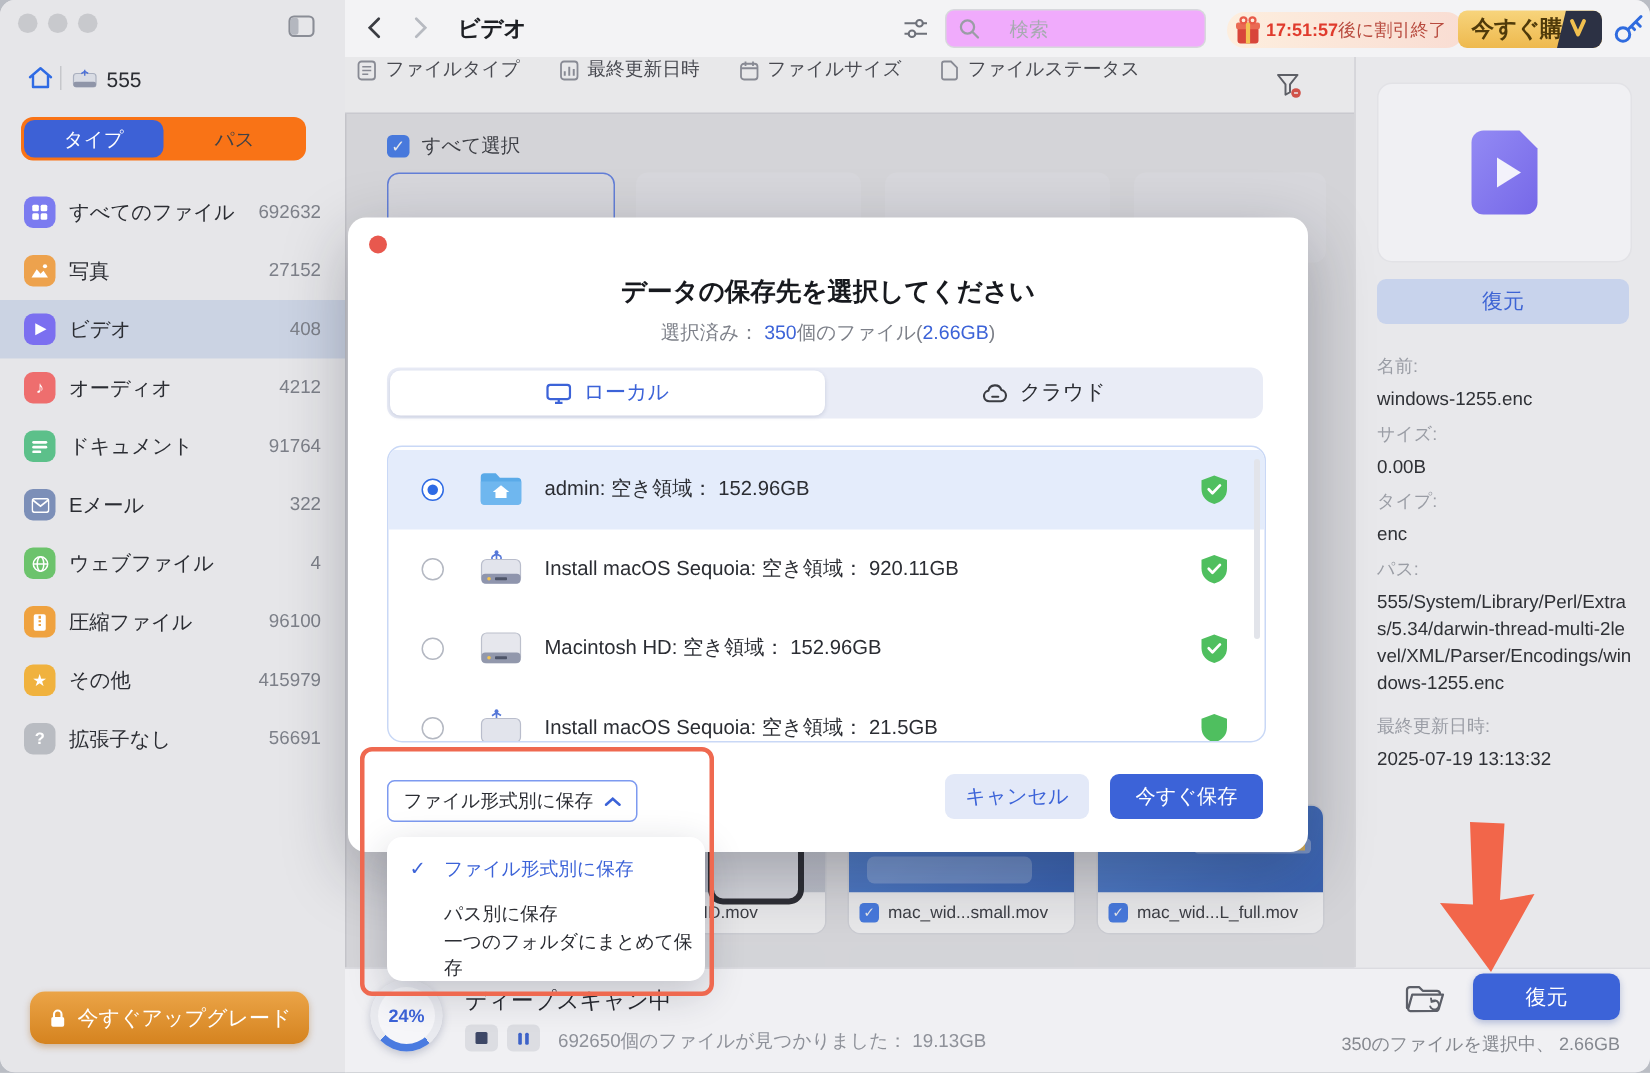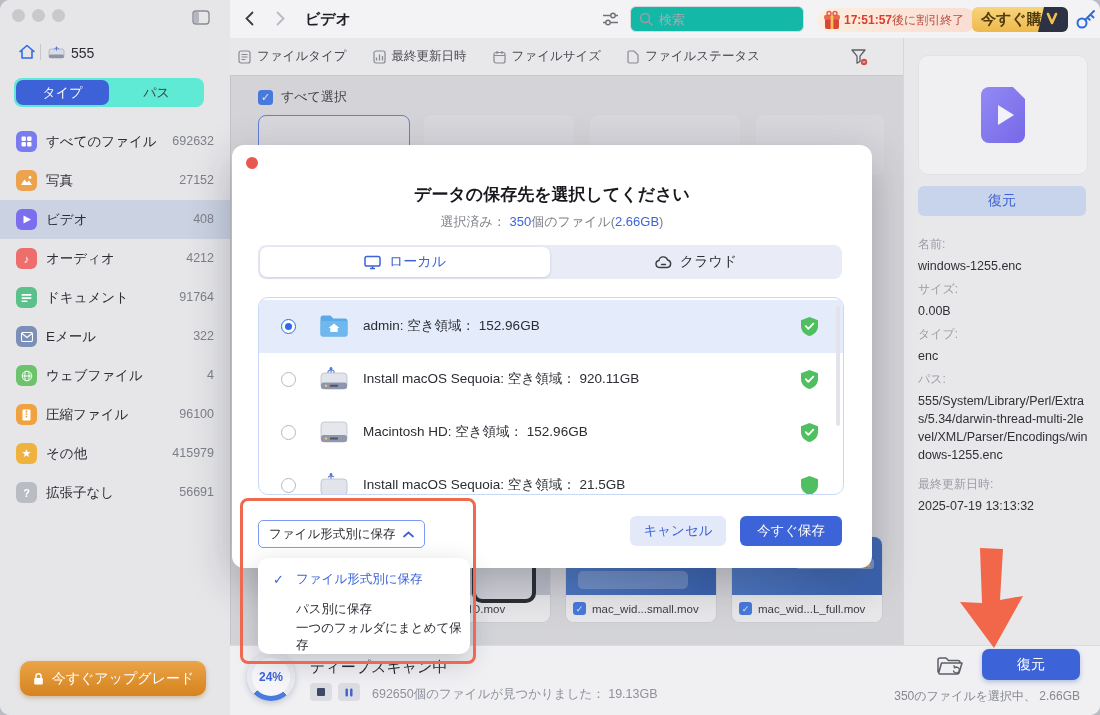--- a/index.html
+++ b/index.html
@@ -5,54 +5,54 @@
   html,body{margin:0;padding:0;background:#babdc4;font-family:"Liberation Sans","DejaVu Sans",sans-serif;}
   .app{position:relative;width:1100px;height:715px;background:#e7e7ea;border-radius:10px;overflow:hidden;
        -webkit-font-smoothing:antialiased;}
   .abs{position:absolute;}
   svg{display:block;}
 
   
   .sidebar{left:0;top:0;width:230px;height:715px;background:#e6e6e9;border-right:1px solid #d3d3d7;}
   .tl{width:13px;height:13px;border-radius:50%;background:#c8c9cd;position:absolute;top:9px;}
   .src-label{font-size:14px;color:#2b2d33;}
-  .seg{left:14px;top:78px;width:190px;height:29px;background:#5eead4;border-radius:8px;}
+  .seg{left:14px;top:78px;width:190px;height:29px;background:#f97316;border-radius:8px;}
   .seg-active{position:absolute;left:2px;top:2px;width:93px;height:25px;background:#3d61d6;border-radius:7px;
       color:#fff;font-size:13px;display:flex;align-items:center;justify-content:center;}
   .seg-idle{position:absolute;right:0;top:0;width:95px;height:29px;color:#3f4147;font-size:13px;
       display:flex;align-items:center;justify-content:center;}
   .nav-item{position:absolute;left:0;width:230px;height:39px;}
   .nav-item.sel{background:#cbd3e3;}
   .nicon{position:absolute;left:16px;top:9px;width:21px;height:21px;border-radius:6px;color:#fff;
       display:flex;align-items:center;justify-content:center;font-size:11px;}
   .nlabel{position:absolute;left:46px;top:11px;font-size:13.5px;color:#2b2d33;}
   .ncount{position:absolute;right:16px;top:12px;font-size:12.5px;color:#7d8089;}
   .upgrade{left:20px;top:661px;width:186px;height:35px;border-radius:10px;
       background:linear-gradient(180deg,#eba447,#d5831f);color:#fff;font-size:14px;
       display:flex;align-items:center;justify-content:center;gap:7px;box-shadow:0 2px 5px rgba(160,90,10,.35);}
 
   
   .toolbar{left:230px;top:0;width:870px;height:38px;background:#f3f3f5;border-bottom:1px solid #e1e1e5;}
   .tb-title{position:absolute;left:75px;top:10px;font-size:15px;font-weight:bold;color:#1d1f24;}
-  .search{position:absolute;left:400px;top:6px;width:174px;height:26px;background:#14b8a6;border:1px solid #d7d8dc;
-      border-radius:6px;display:flex;align-items:center;padding:0 8px;gap:4px;box-sizing:border-box;}
+  .search{position:absolute;left:400px;top:6px;width:174px;height:26px;background:#f0abfc;border:1px solid #d7d8dc;
+      border-radius:6px;display:flex;align-items:center;padding:0 8px;gap:18px;box-sizing:border-box;}
   .search input{border:0;outline:0;font-size:13px;color:#3a3c42;width:120px;background:transparent;
       font-family:inherit;}
   .search input::placeholder{color:#a7aab1;}
   .promo{position:absolute;left:588px;top:8px;height:24px;border-radius:12px;display:flex;align-items:center;
       background:linear-gradient(90deg,#fdeede,#f9ddd3);padding:0 12px 0 26px;font-size:12px;}
   .buy{position:absolute;left:742px;top:7px;width:96px;height:25px;border-radius:6px;overflow:hidden;
       background:linear-gradient(180deg,#f7d47c,#eeb94e);display:flex;align-items:center;}
   .buy-label{font-size:15px;color:#4f3a0a;font-weight:bold;padding-left:9px;}
   .vipwrap{position:absolute;right:0;top:0;height:25px;}
 
   
   .main-dim{left:230px;top:38px;width:673px;height:607px;background:rgba(125,128,140,0.18);z-index:5;}
   .filterbar{left:230px;top:38px;width:673px;height:38px;background:#fff;border-bottom:1px solid #d9dade;
-      display:flex;align-items:center;gap:26px;padding-left:8px;box-sizing:border-box;}
+      display:flex;align-items:flex-start;gap:26px;padding-left:8px;box-sizing:border-box;}
   .f-item{display:flex;align-items:center;gap:6px;font-size:12.5px;color:#3c3e44;}
   .selall{left:258px;top:88px;display:flex;align-items:center;gap:8px;z-index:1;}
   .selall .lbl{font-size:13px;color:#2f3136;}
   .cb{width:15px;height:15px;border-radius:3.5px;background:#3c78ee;color:#fff;font-size:11px;
       display:flex;align-items:center;justify-content:center;}
   .gcard{position:absolute;width:150px;height:60px;background:#ebebee;border-radius:8px;}
   .gcard.selcard{border:1.5px solid #5d7fe8;}
   .fcard{position:absolute;width:150px;height:85px;top:537px;border-radius:8px;background:#fff;overflow:hidden;
       box-shadow:0 0 0 1px #dcdde2;}
   .thumb{height:58px;}

